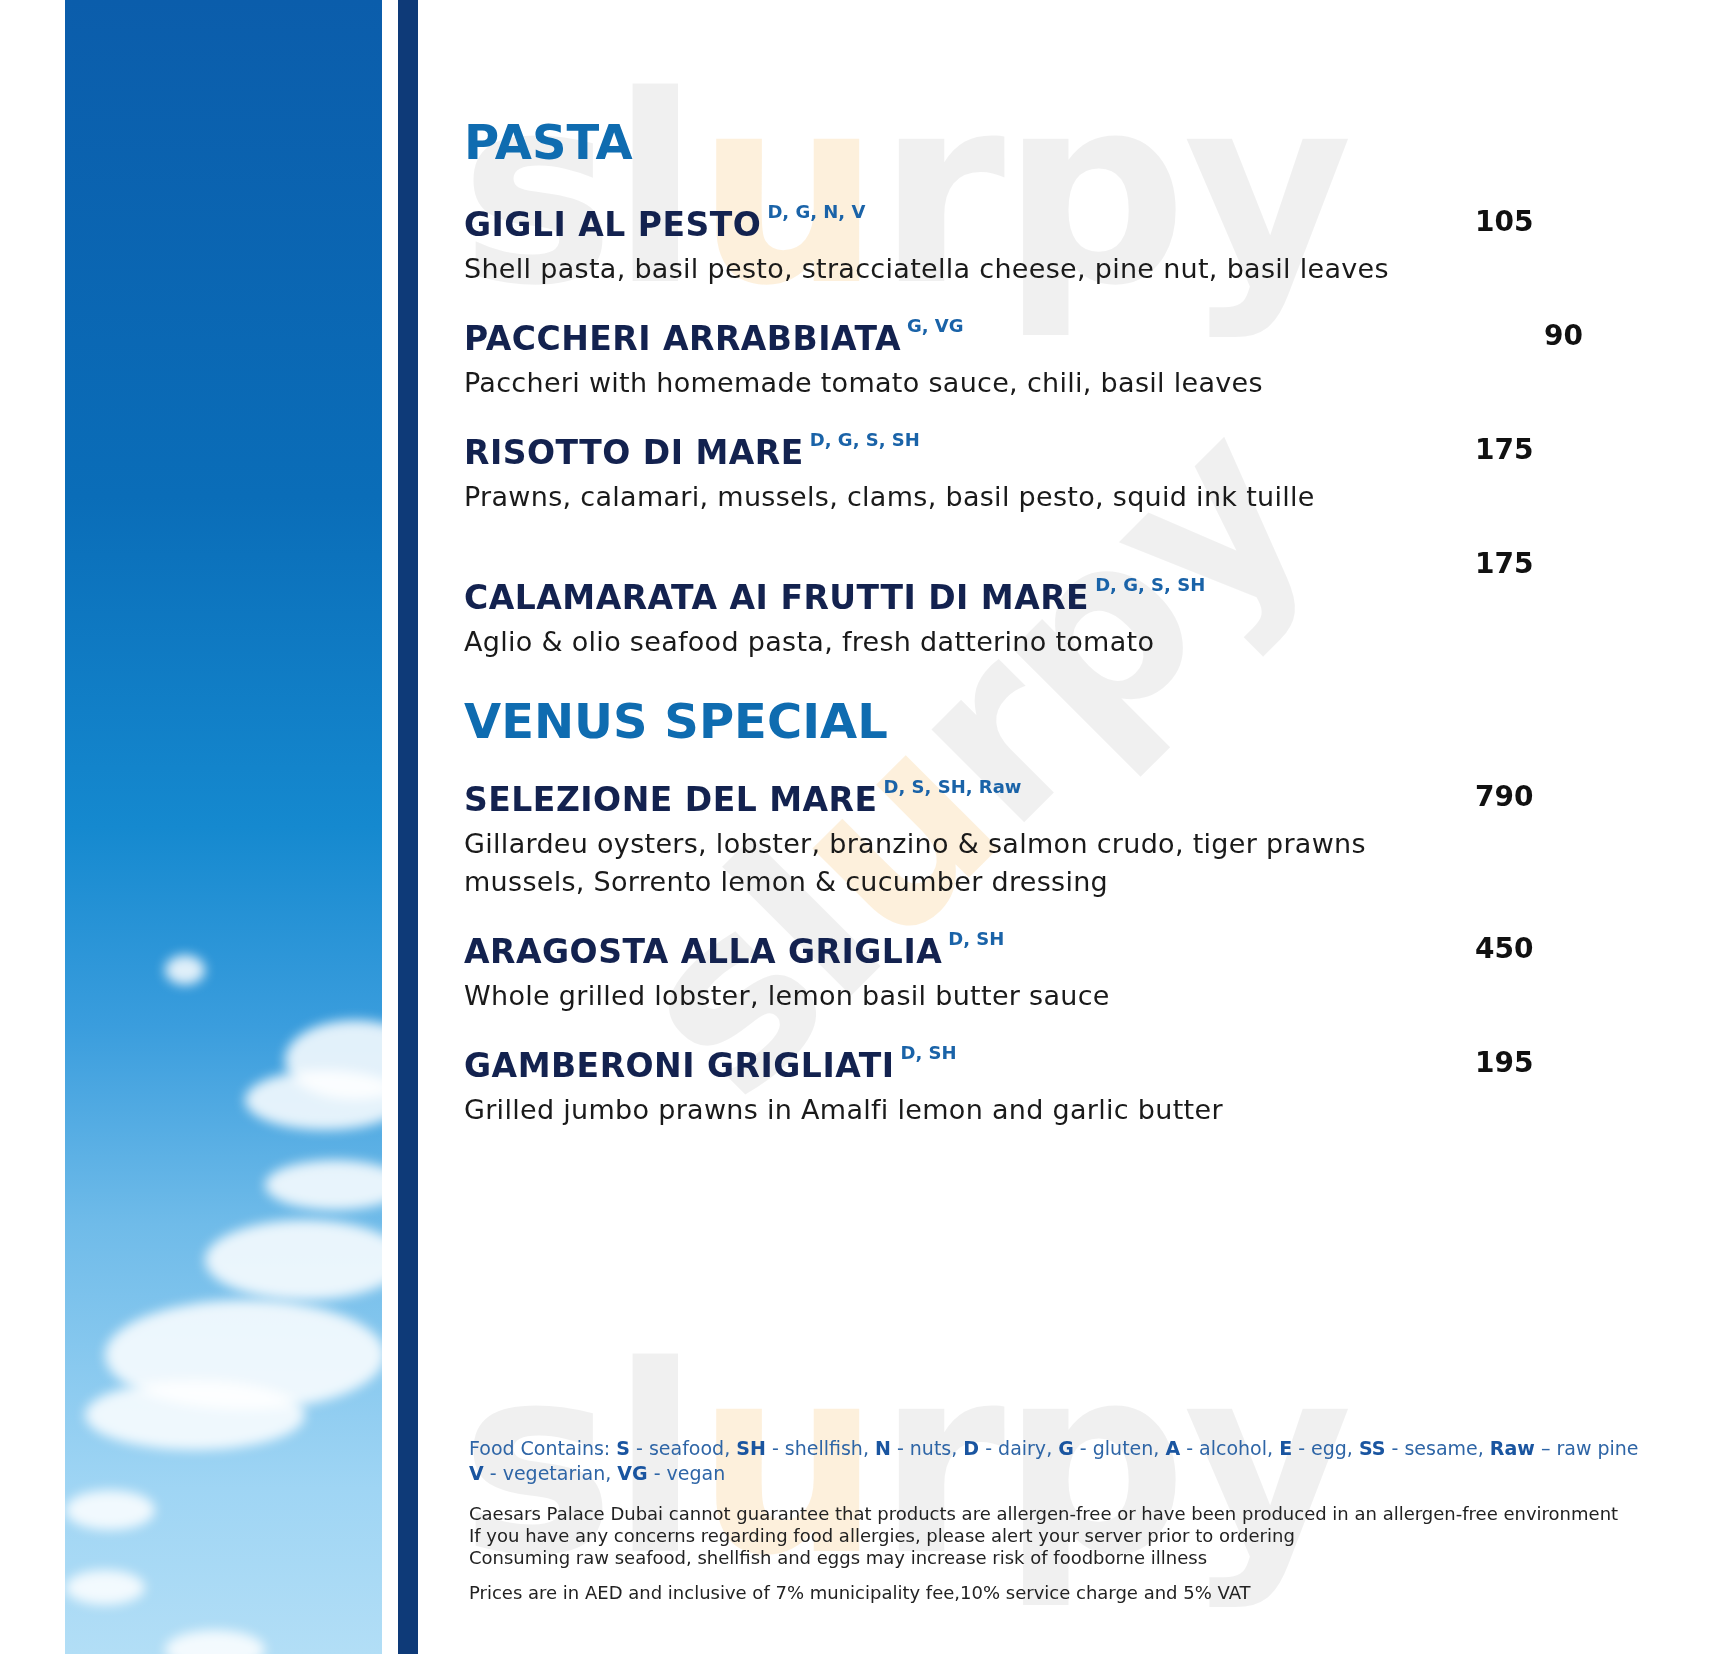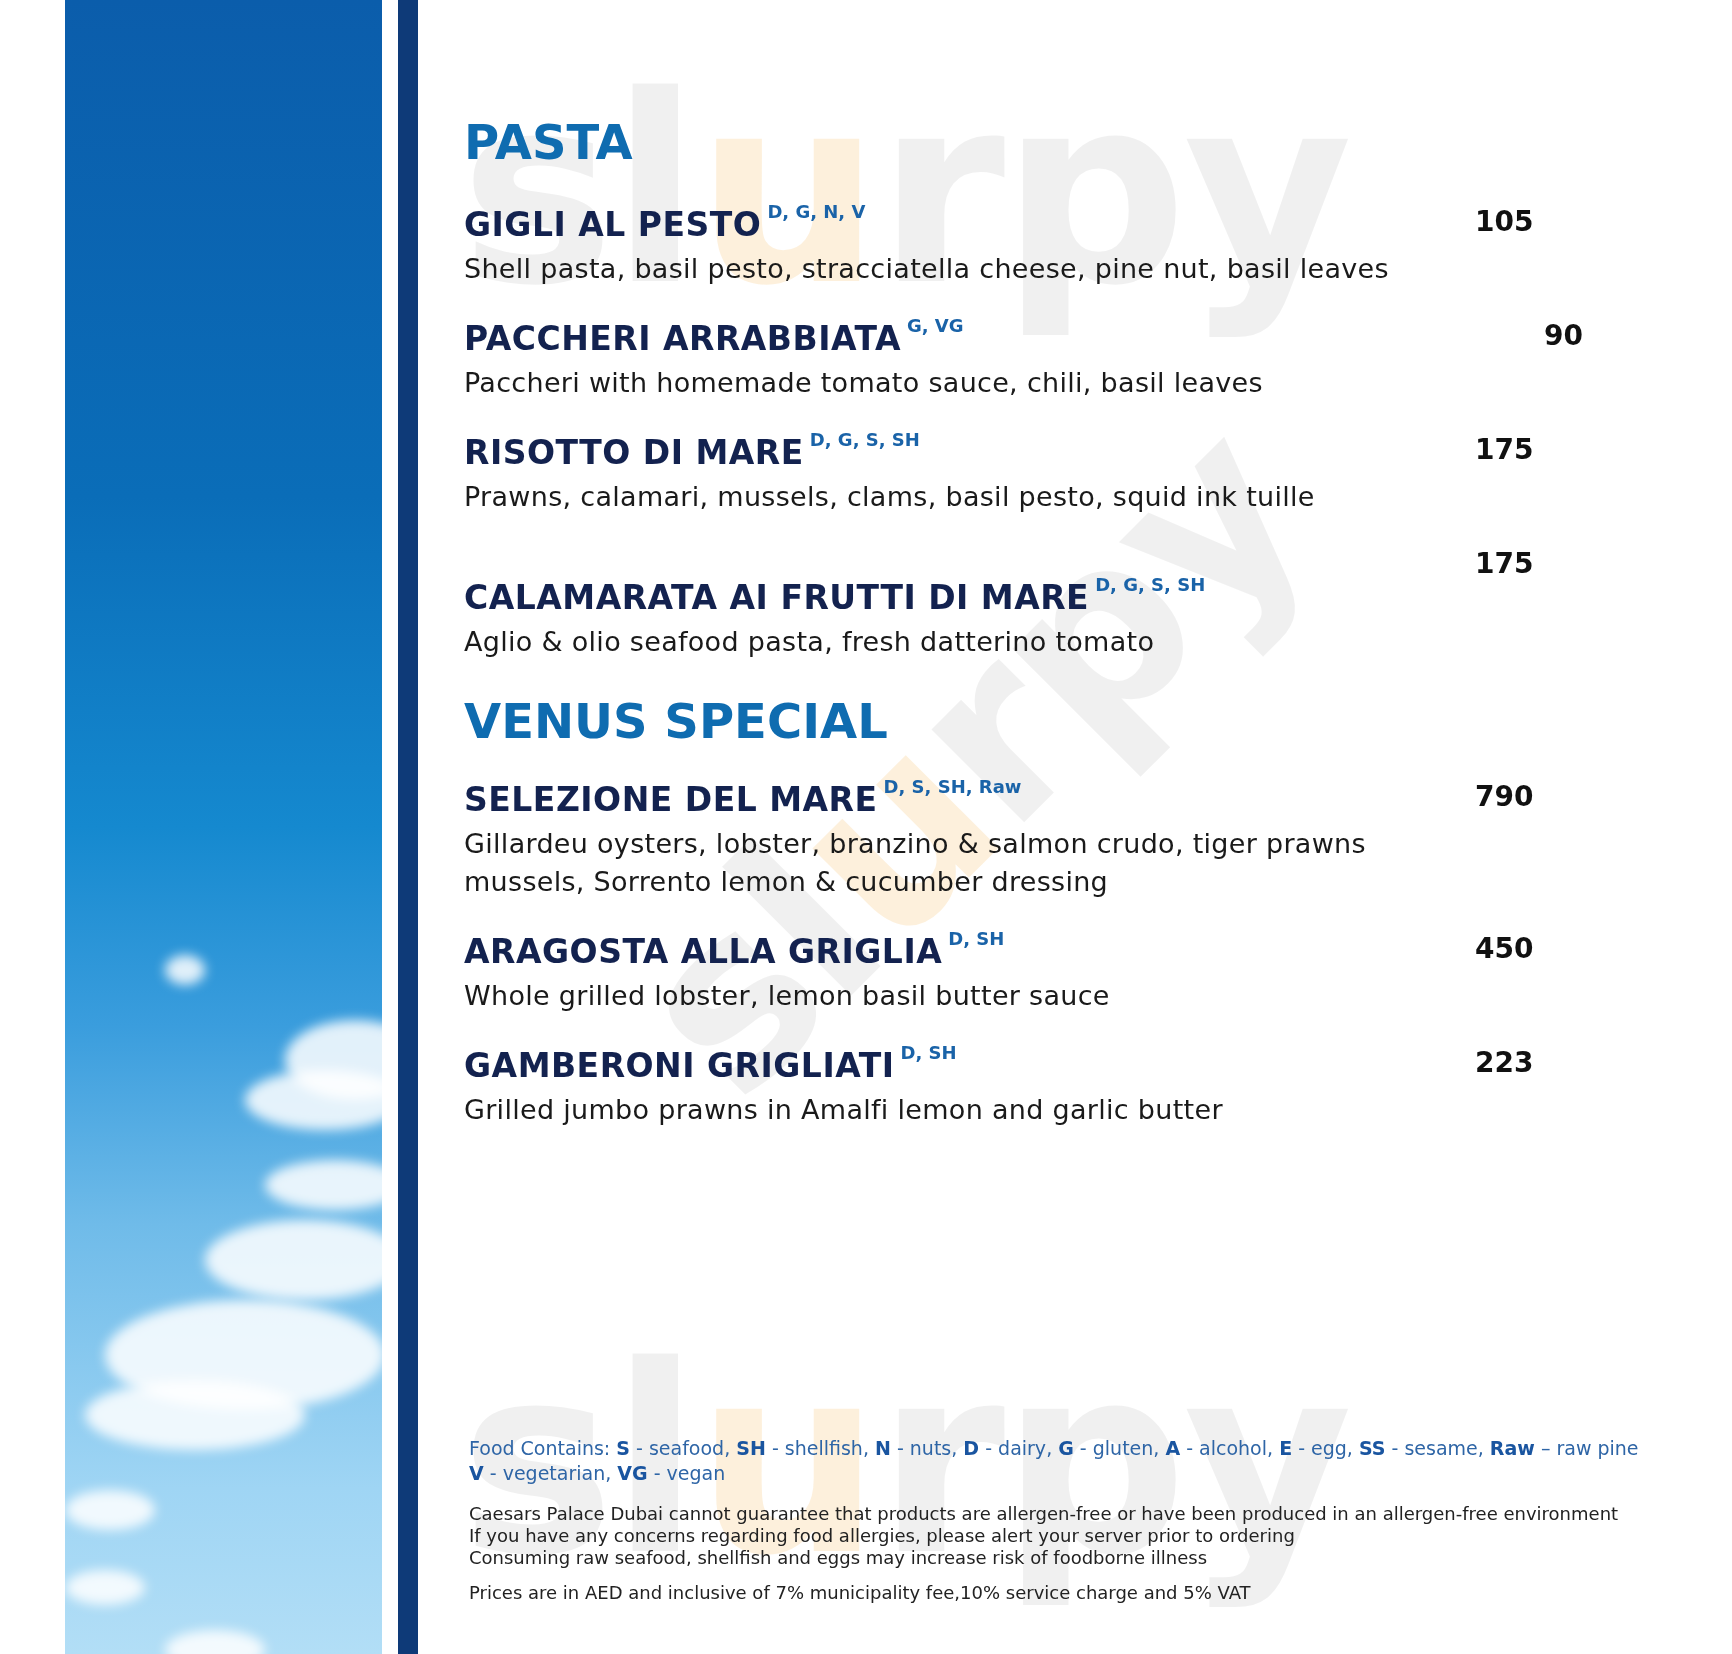--- a/index.html
+++ b/index.html
@@ -81,21 +81,21 @@
 <div class="item" style="top:932px;">
   <div class="item-name"><span>ARAGOSTA ALLA GRIGLIA</span><span class="tags">D, SH</span></div>
   <div class="desc">Whole grilled lobster, lemon basil butter sauce</div>
 </div>
 <div class="price" style="top:932px;">450</div>
 
 <div class="item" style="top:1046px;">
   <div class="item-name"><span>GAMBERONI GRIGLIATI</span><span class="tags">D, SH</span></div>
   <div class="desc">Grilled jumbo prawns in Amalfi lemon and garlic butter</div>
 </div>
-<div class="price" style="top:1046px;">223</div>
+<div class="price" style="top:1046px;">195</div>
 
 <div class="legend">
   <div>
     <span>Food Contains:</span>
     <b>S</b> - <span>seafood</span>,
     <b>SH</b> - <span>shellfish</span>,
     <b>N</b> - <span>nuts</span>,
     <b>D</b> - <span>dairy</span>,
     <b>G</b> - <span>gluten</span>,
     <b>A</b> - <span>alcohol</span>,

